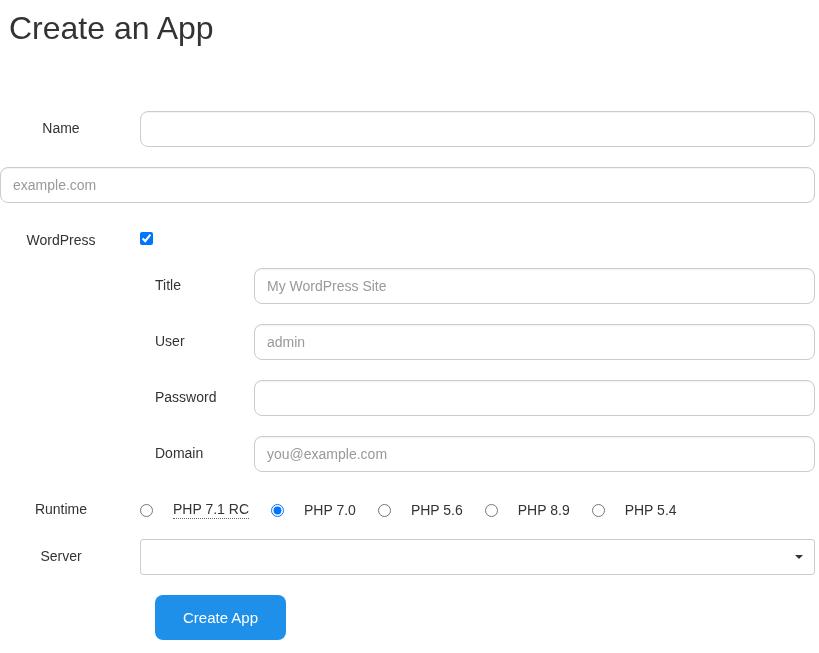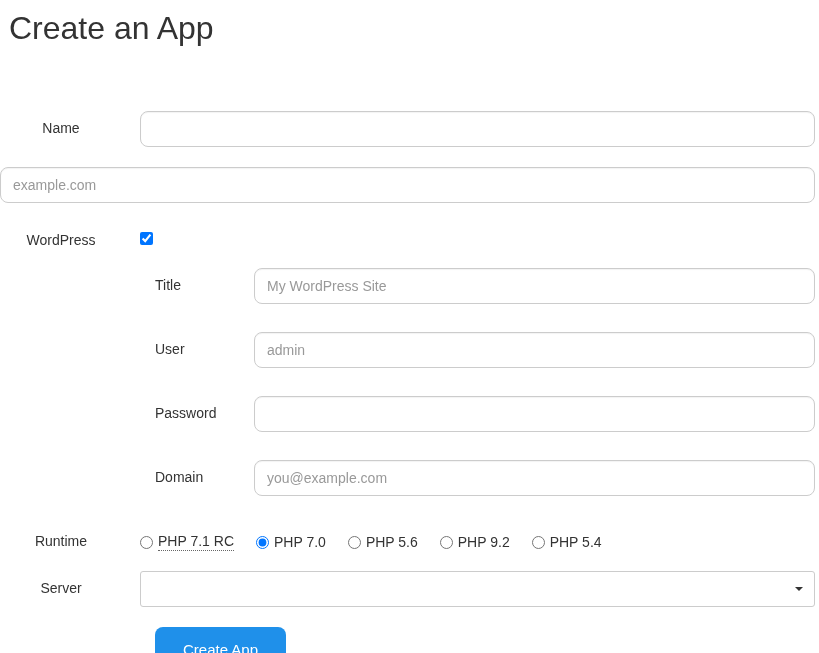--- a/index.html
+++ b/index.html
@@ -24,21 +24,21 @@
     }
     .form-container {
       width: 100%;
     }
     .form-row {
       display: flex;
       align-items: flex-start;
       margin-bottom: 20px;
     }
     .form-row.sub-row {
-      margin-bottom: 28px;
+      margin-bottom: 20px;
       justify-content: center;
     }
     .label-col {
       width: 140px;
       text-align: center;
       padding-right: 18px;
       padding-top: 9px;
       color: #333;
       font-size: 14px;
       flex-shrink: 0;
@@ -106,21 +106,21 @@
     .radio-group {
       display: flex;
       align-items: center;
       gap: 22px;
       padding-top: 9px;
       flex-wrap: wrap;
     }
     .radio-item {
       display: flex;
       align-items: center;
-      gap: 5px;
+      gap: 20px;
     }
     .radio-input {
       width: 13px;
       height: 13px;
     }
     .radio-label {
       font-size: 14px;
       color: #333;
     }
     .radio-label.dotted {
@@ -218,21 +218,21 @@
         <label class="radio-item">
           <input type="radio" name="runtime" class="radio-input" checked="" style="">
           <span class="radio-label">PHP 7.0</span>
         </label>
         <label class="radio-item">
           <input type="radio" name="runtime" class="radio-input" style="">
           <span class="radio-label">PHP 5.6</span>
         </label>
         <label class="radio-item">
           <input type="radio" name="runtime" class="radio-input" style="">
-          <span class="radio-label">PHP 9.2</span>
+          <span class="radio-label">PHP 8.9</span>
         </label>
         <label class="radio-item">
           <input type="radio" name="runtime" class="radio-input" style="">
           <span class="radio-label">PHP 5.4</span>
         </label>
       </div>
     </div>
   </div>
 
   <div class="form-row">

